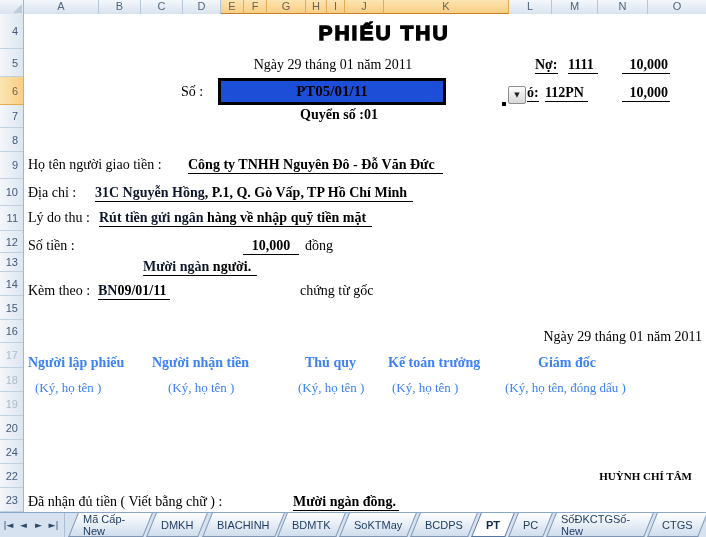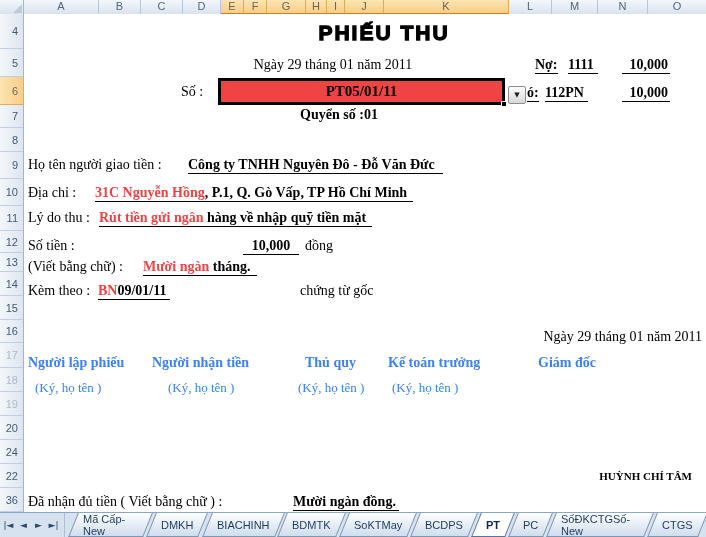--- a/index.html
+++ b/index.html
@@ -29,31 +29,31 @@
     border-bottom:1px solid #c2cfdf; display:flex; align-items:center; justify-content:flex-end; }
   .rowhdr.sel { background:linear-gradient(90deg,#fce4b1,#f9ce85); color:#6e6454;
     border-bottom:1px solid #e5ab54; }
   .rowhdr.dim { color:#aeb9c6; }
   .sheet { position:relative; width:681px; background:#fff; font-size:14px; color:#000; }
 
   
   .t { position:absolute; white-space:nowrap; }
   .b { font-weight:bold; }
   .u { border-bottom:1px solid #000;font-weight:bold; }
-  .dim { color:#ef4444; }
+  .dim { color:#0f172a; }
   .gray { color:#3b82f6; }
   .ctr { text-align:center; }
   .rgt { text-align:right; }
 
   .title { font-family:"Liberation Sans","DejaVu Sans",sans-serif; font-weight:bold;
     font-size:21px; letter-spacing:2px; -webkit-text-stroke:1.3px #000; }
 
   
-  .selbox { position:absolute; left:194px; top:64px; width:287px; height:27px;
-    border:3px solid #000; background:#ef4444; display:flex; align-items:center;
+  .selbox { position:absolute; left:194px; top:64px; width:228px; height:27px;
+    border:3px solid #000; background:#1d4ed8; display:flex; align-items:center;
     justify-content:center; font-weight:bold; font-size:15px; }
   .fillhandle { position:absolute; left:477px; top:87px; width:6px; height:6px;
     background:#000; border:1px solid #fff; }
   .dropbtn { position:absolute; left:484px; top:72px; width:18px; height:18px;
     background:linear-gradient(#fdfdfd,#d8d8d8); border:1px solid #8d8d8d; border-radius:2px;
     font-size:7px; color:#222; display:flex; align-items:center; justify-content:center;
     font-family:"DejaVu Sans",sans-serif; }
 
   
   .tabbar { height:25px; width:706px; background:#d7e2f0; border-top:1px solid #8ba7c7;
@@ -112,21 +112,21 @@
       <div class="rowhdr" style="height:19px">13</div>
       <div class="rowhdr" style="height:24px">14</div>
       <div class="rowhdr" style="height:24px">15</div>
       <div class="rowhdr" style="height:23px">16</div>
       <div class="rowhdr dim" style="height:25px">17</div>
       <div class="rowhdr dim" style="height:24px">18</div>
       <div class="rowhdr dim" style="height:24px">19</div>
       <div class="rowhdr" style="height:24px">20</div>
       <div class="rowhdr" style="height:24px">24</div>
       <div class="rowhdr" style="height:24px">22</div>
-      <div class="rowhdr" style="height:24px">36</div>
+      <div class="rowhdr" style="height:24px">23</div>
     </div>
 
     <div class="sheet">
 
       <div class="t title ctr" style="left:170px; top:7px; width:380px">PHIẾU  THU</div>
 
       <div class="t ctr" style="left:196px; top:43px; width:226px">Ngày 29 tháng 01 năm 2011</div>
       <span class="t u" style="left:511px; top:43px">Nợ:</span>
       <span class="t u" style="left:544px; top:43px; padding-right:4px">1111</span>
       <span class="t b u rgt" style="left:598px; top:43px; width:48px; padding-right:2px">10,000</span>
@@ -149,39 +149,39 @@
       <span class="t" style="left:4px; top:171px">Địa chỉ :</span>
       <span class="t b u" style="left:71px; top:171px; padding-right:6px"><span class="dim">31C Nguyễn Hồng</span><span>, P.1, Q. Gò Vấp, TP Hồ Chí Minh</span></span>
 
       <span class="t" style="left:4px; top:196px">Lý do thu :</span>
       <span class="t b u" style="left:75px; top:196px; padding-right:6px"><span class="dim">Rút tiền gửi ngân</span><span> hàng về nhập quỹ tiền mặt</span></span>
 
       <span class="t" style="left:4px; top:224px">Số tiền :</span>
       <span class="t b u ctr" style="left:219px; top:224px; width:56px">10,000</span>
       <span class="t" style="left:281px; top:224px">đồng</span>
 
-      <span class="t" style="left:4px; top:245px">(Viết bằng chữ) :</span>
-      <span class="t b u" style="left:119px; top:245px; padding-right:6px"><span class="dim">Mười ngàn</span><span> tháng.</span></span>
+      <span class="t b u" style="left:119px; top:245px; padding-right:6px"><span class="dim">Mười ngàn</span><span> người.</span></span>
 
       <span class="t" style="left:4px; top:269px">Kèm theo :</span>
       <span class="t b u" style="left:74px; top:269px; padding-right:4px"><span class="dim">BN</span><span>09/01/11</span></span>
       <span class="t" style="left:276px; top:269px">chứng từ gốc</span>
 
       <div class="t rgt" style="left:460px; top:315px; width:218px">Ngày 29 tháng 01 năm 2011</div>
 
       <span class="t b gray" style="left:4px;   top:341px">Người lập phiếu</span>
       <span class="t b gray" style="left:128px; top:341px">Người nhận tiền</span>
       <span class="t b gray" style="left:281px; top:341px">Thủ quy</span>
       <span class="t b gray" style="left:364px; top:341px">Kế toán trưởng</span>
       <span class="t b gray" style="left:514px; top:341px">Giám đốc</span>
 
       <span class="t gray" style="left:11px;  top:366px; font-size:13px">(Ký, họ tên )</span>
       <span class="t gray" style="left:144px; top:366px; font-size:13px">(Ký, họ tên )</span>
       <span class="t gray" style="left:274px; top:366px; font-size:13px">(Ký, họ tên )</span>
       <span class="t gray" style="left:368px; top:366px; font-size:13px">(Ký, họ tên )</span>
+      <span class="t gray" style="left:481px; top:366px; font-size:13px">(Ký, họ tên, đóng dấu )</span>
 
       <div class="t b rgt" style="left:440px; top:456px; width:228px; font-size:11px">HUỲNH CHÍ TÂM</div>
 
       <span class="t" style="left:4px; top:480px">Đã nhận đủ tiền ( Viết bằng chữ ) : </span>
       <span class="t u" style="left:269px; top:480px; padding-right:3px">Mười ngàn đồng.</span>
     </div>
   </div>
 
   <div class="tabbar">
     <div class="navbtns">

